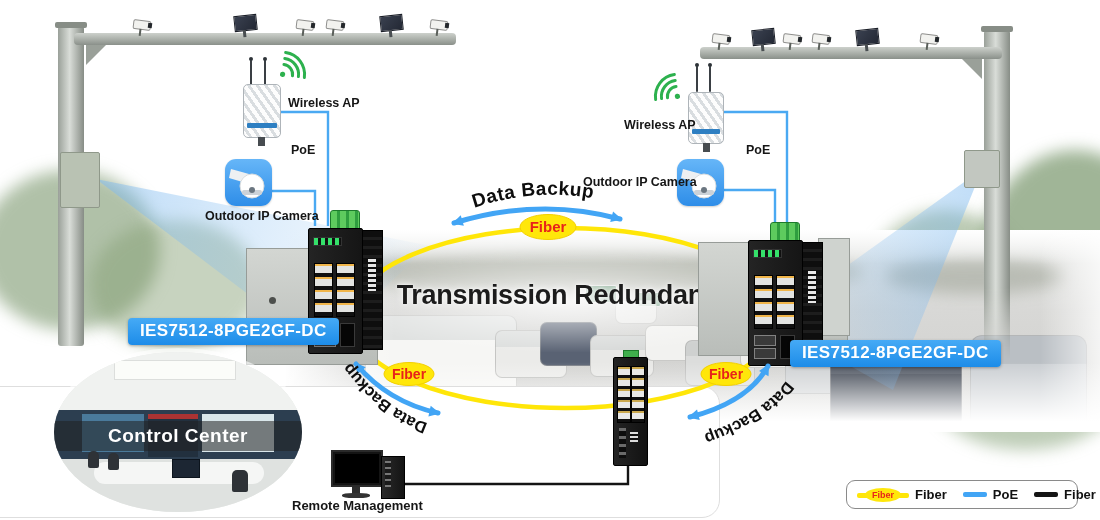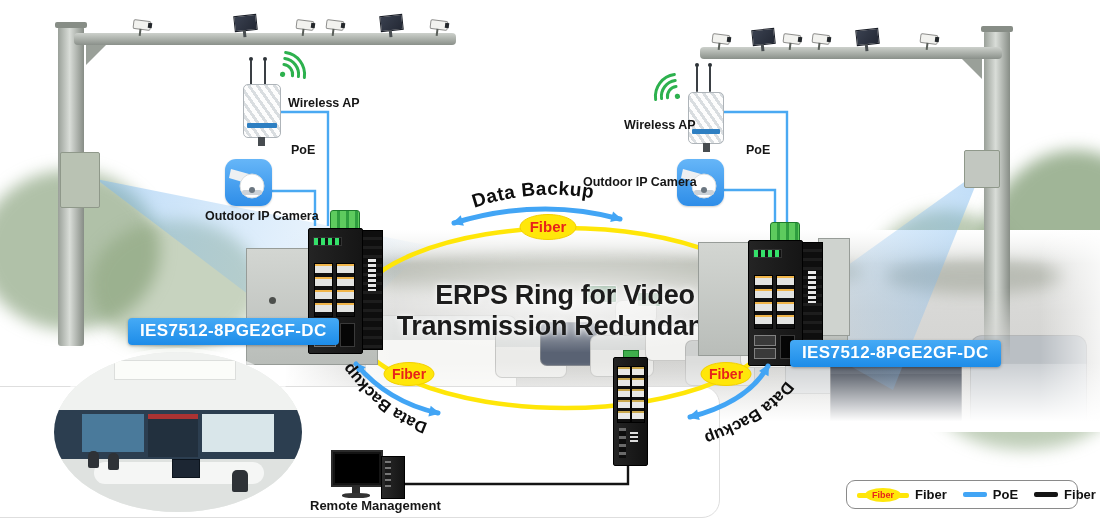--- a/index.html
+++ b/index.html
@@ -158,21 +158,20 @@
 
   <svg class="layer conn" width="1100" height="520" viewBox="0 0 1100 520">
     <path d="M279 112 H328 V226" fill="none" stroke="#4aa9f2" stroke-width="2.4"></path>
     <path d="M272 191 H315 V226" fill="none" stroke="#4aa9f2" stroke-width="2.4"></path>
     <path d="M720 112 H787 V232" fill="none" stroke="#4aa9f2" stroke-width="2.4"></path>
     <path d="M724 190 H775 V232" fill="none" stroke="#4aa9f2" stroke-width="2.4"></path>
     <path d="M402 484 H628 V455" fill="none" stroke="#141414" stroke-width="2.4"></path>
   </svg>
 
   <div class="title">
-    <div>ERPS Ring for Video</div>
     <div>Transmission Redundancy</div>
   </div>
 
   <div class="pole" style="left:58px;top:26px;width:26px;height:320px;"></div>
   <div class="abs" style="left:55px;top:22px;width:32px;height:6px;background:#878d86;border-radius:2px;z-index:6;"></div>
   <div class="arm" style="left:74px;top:33px;width:382px;height:12px;z-index:6;"></div>
   <div class="abs" style="left:86px;top:45px;width:0;height:0;border-top:20px solid #9aa099;border-right:20px solid transparent;z-index:6;"></div>
   <div class="cam" style="left:133px;top:20px;z-index:6;"></div>
   <div class="flood" style="left:234px;top:15px;z-index:6;"></div>
   <div class="cam" style="left:296px;top:20px;z-index:6;"></div>
@@ -293,27 +292,30 @@
       <div class="cc-scr" style="left:28px;width:62px;background:#4a7a9b;"></div>
       <div class="cc-scr" style="left:94px;width:50px;background:#22303e;border-top:5px solid #a33;"></div>
       <div class="cc-scr" style="left:148px;width:72px;background:#d9e6ea;"></div>
     </div>
     <div class="cc-floor"></div>
     <div class="cc-desk"></div>
     <div class="sil" style="left:34px;bottom:44px;"></div>
     <div class="sil" style="left:54px;bottom:42px;"></div>
     <div class="sil" style="left:178px;bottom:20px;width:16px;height:22px;"></div>
     <div class="abs" style="left:118px;bottom:34px;width:26px;height:17px;background:#1c2633;border:1px solid #0c141d;"></div>
+    <div class="ccband">
+      <span>Control Center</span>
+    </div>
   </div>
 
   <div class="monitor"></div>
   <div class="mstand"></div>
   <div class="mbase"></div>
   <div class="tower"></div>
-  <div class="tlabel" style="left:310px;top:498px;font-size:13px;z-index:6;">Remote Management</div>
+  <div class="tlabel" style="left:292px;top:498px;font-size:13px;z-index:6;">Remote Management</div>
 
   <svg class="layer top" width="1100" height="520" viewBox="0 0 1100 520">
     <defs>
       <marker id="ah" viewBox="0 0 12 12" refX="9" refY="6" markerWidth="13" markerHeight="13" markerUnits="userSpaceOnUse" orient="auto-start-reverse">
         <path d="M1 1 L11 6 L1 11 Z" fill="#42a5f5"></path>
       </marker>
       <path id="tp-top" d="M444 220 Q 542 174 642 212" fill="none"></path>
       <path id="tp-left" d="M430 424 Q 382 408 346 356" fill="none"></path>
       <path id="tp-right" d="M788 378 Q 764 414 698 436" fill="none"></path>
     </defs>

